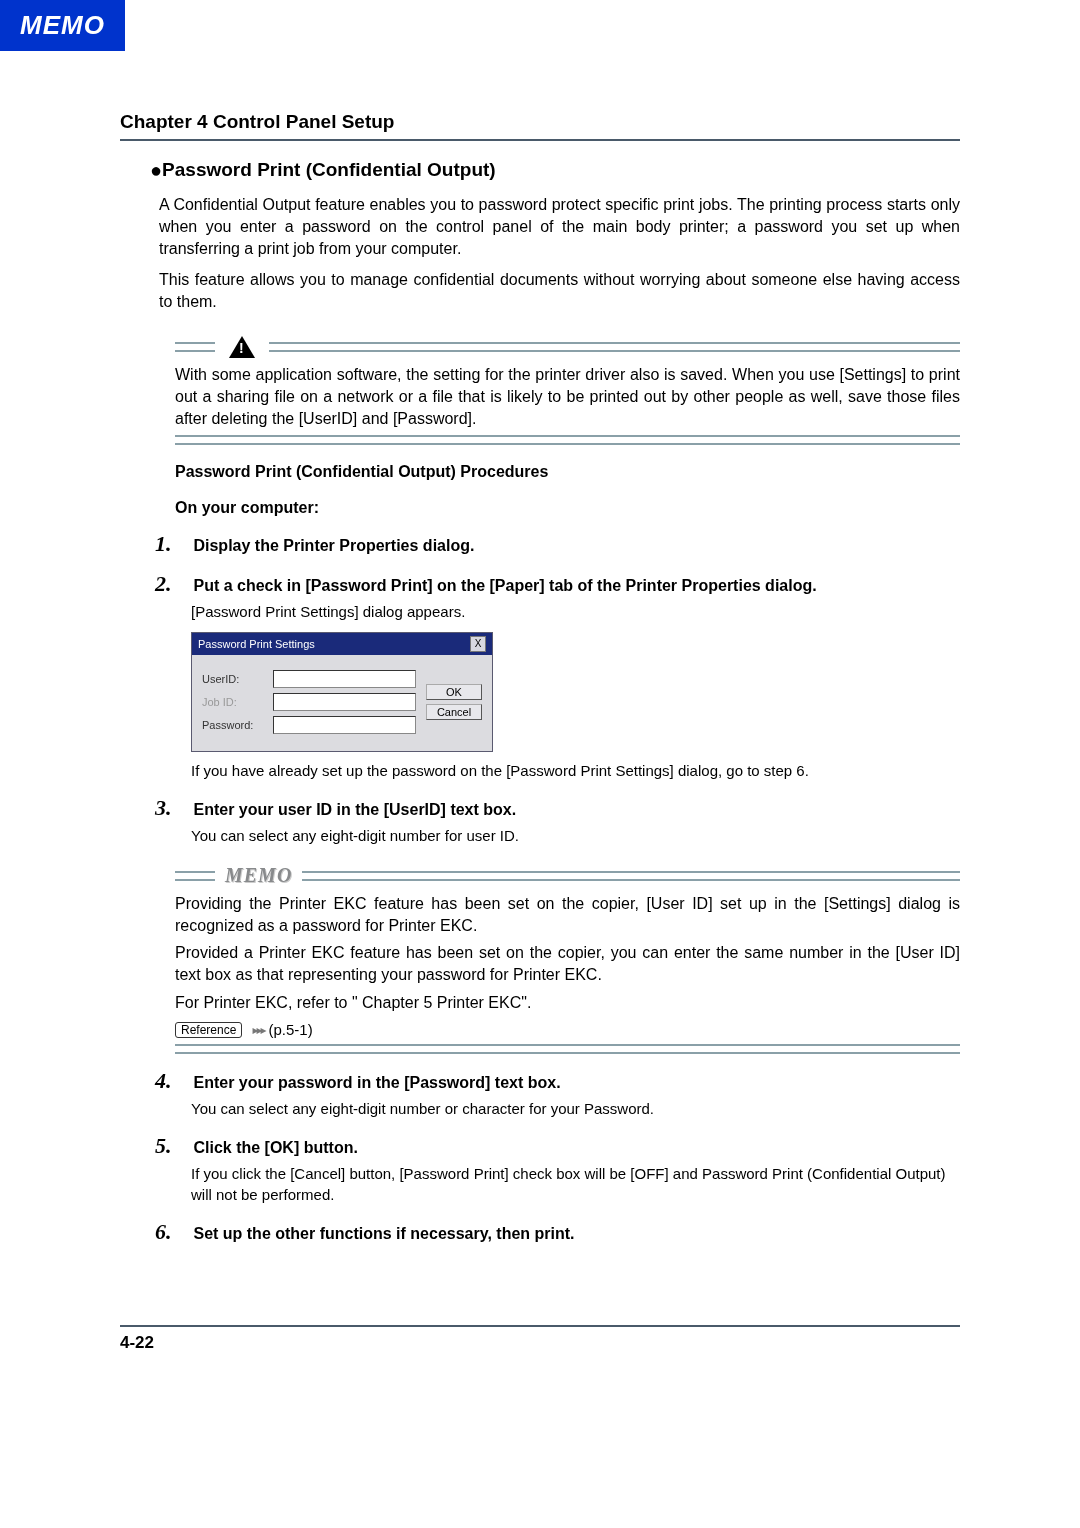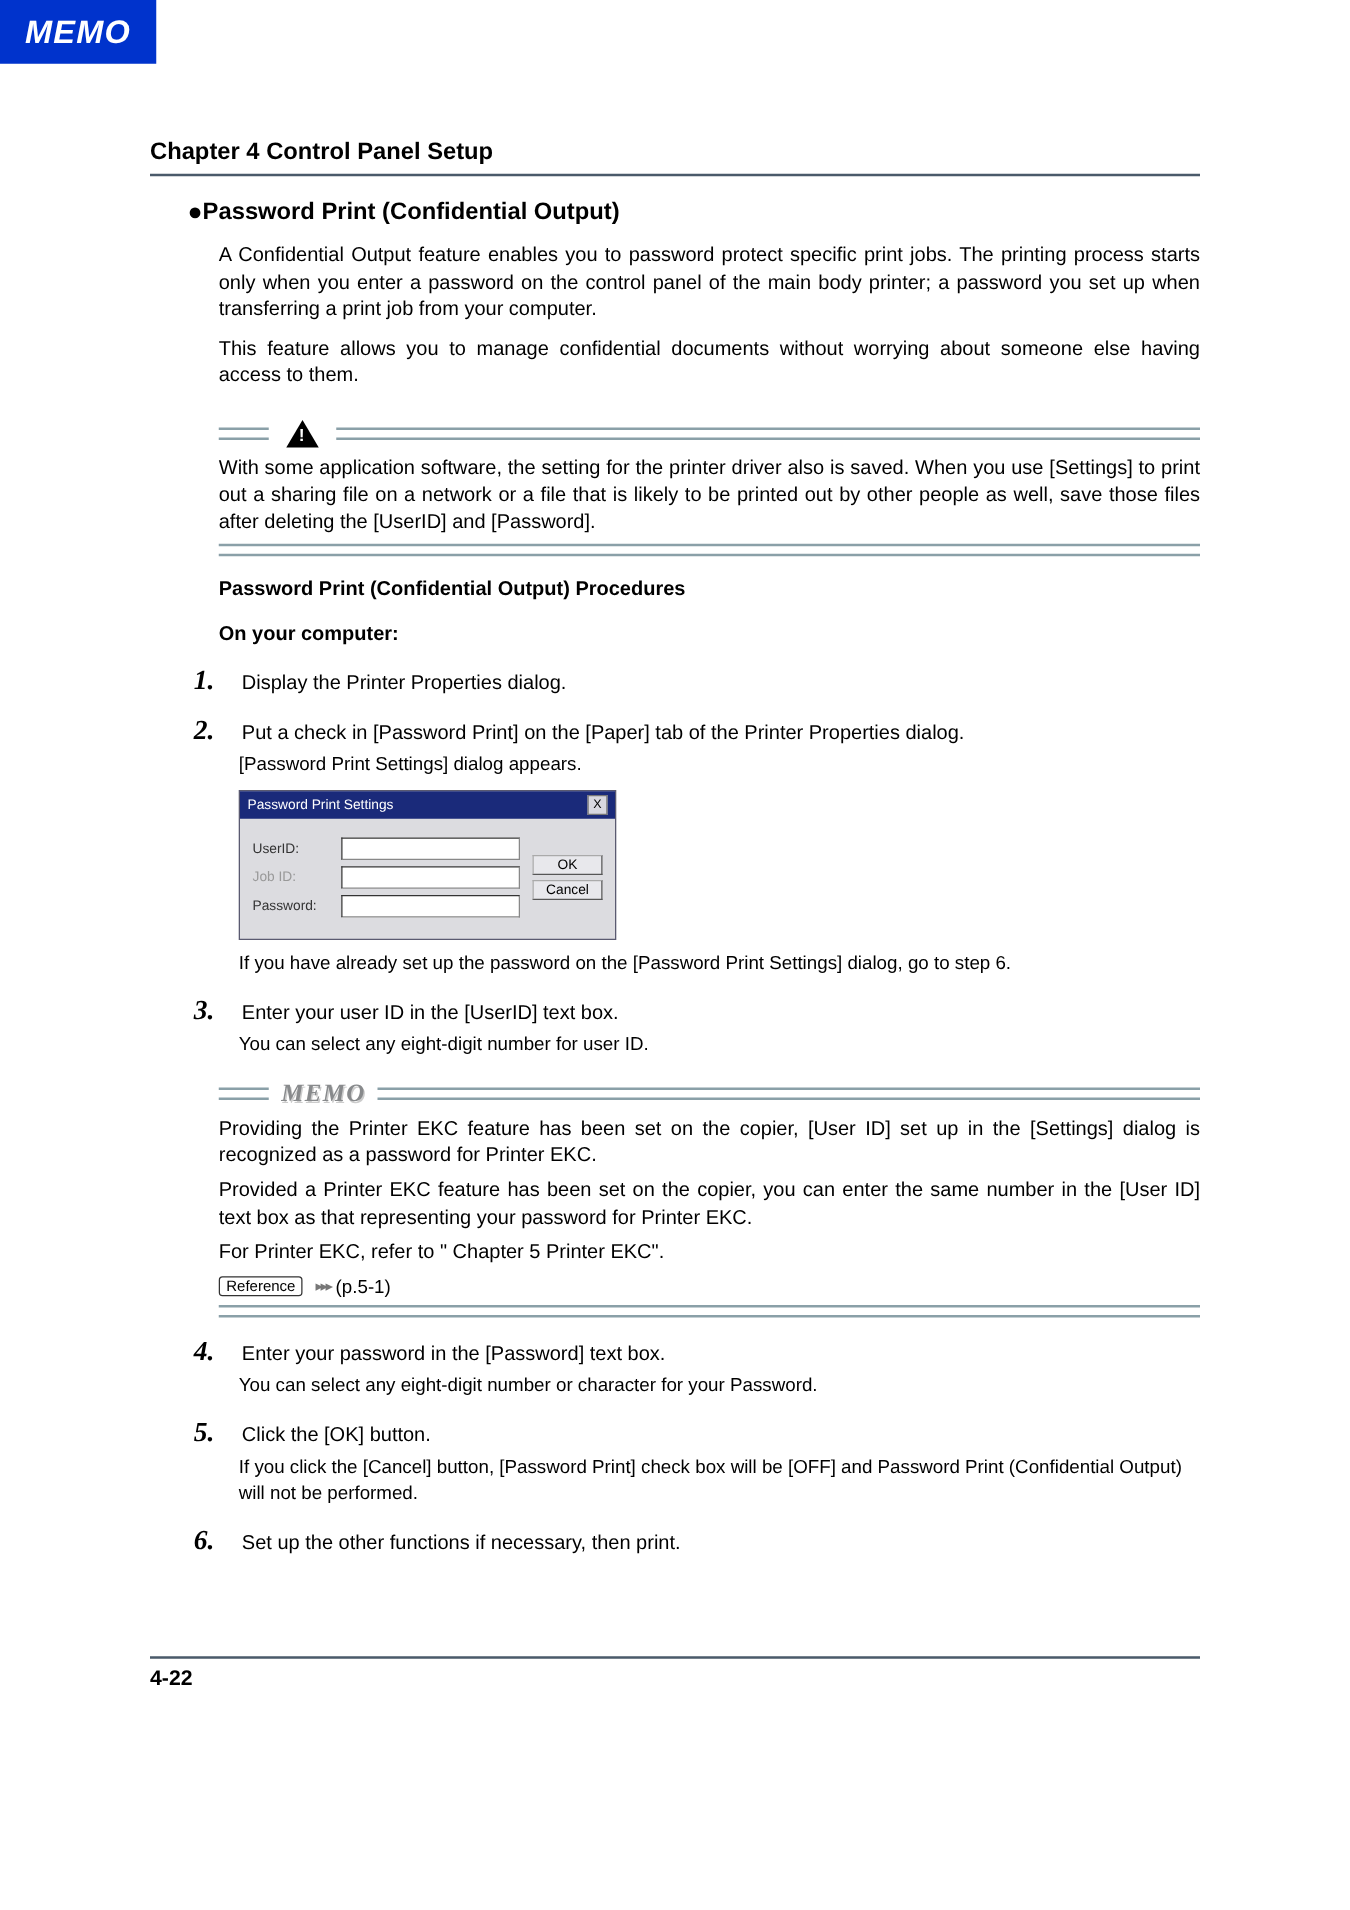--- a/index.html
+++ b/index.html
@@ -38,21 +38,21 @@
     vertical-align: middle;
   }
   .section-heading {
     font-size: 19px;
     font-weight: bold;
     margin: 18px 0 12px 30px;
   }
   .body-text {
     font-size: 16px;
     line-height: 1.35;
-    margin: 0 0 10px 55px;
+    margin: 0 0 10px 39px;
     text-align: justify;
   }
   .caution-row {
     display: flex;
     align-items: center;
     gap: 14px;
     margin: 24px 0 6px 55px;
   }
   .caution-lines-short {
     height: 6px;
@@ -111,21 +111,21 @@
   ol.steps > li::before {
     content: counter(step) ".";
     font-style: italic;
     font-weight: bold;
     font-size: 22px;
     font-family: "Times New Roman", serif;
     display: inline-block;
     width: 34px;
   }
   .step-bold {
-    font-weight: normal;
+    font-weight: bold;
     font-size: 16px;
     text-align: right;
   }
   .step-sub {
     font-size: 15px;
     margin: 4px 0 0 36px;
     line-height: 1.4;
   }
   .dialog-shot {
     width: 300px;

